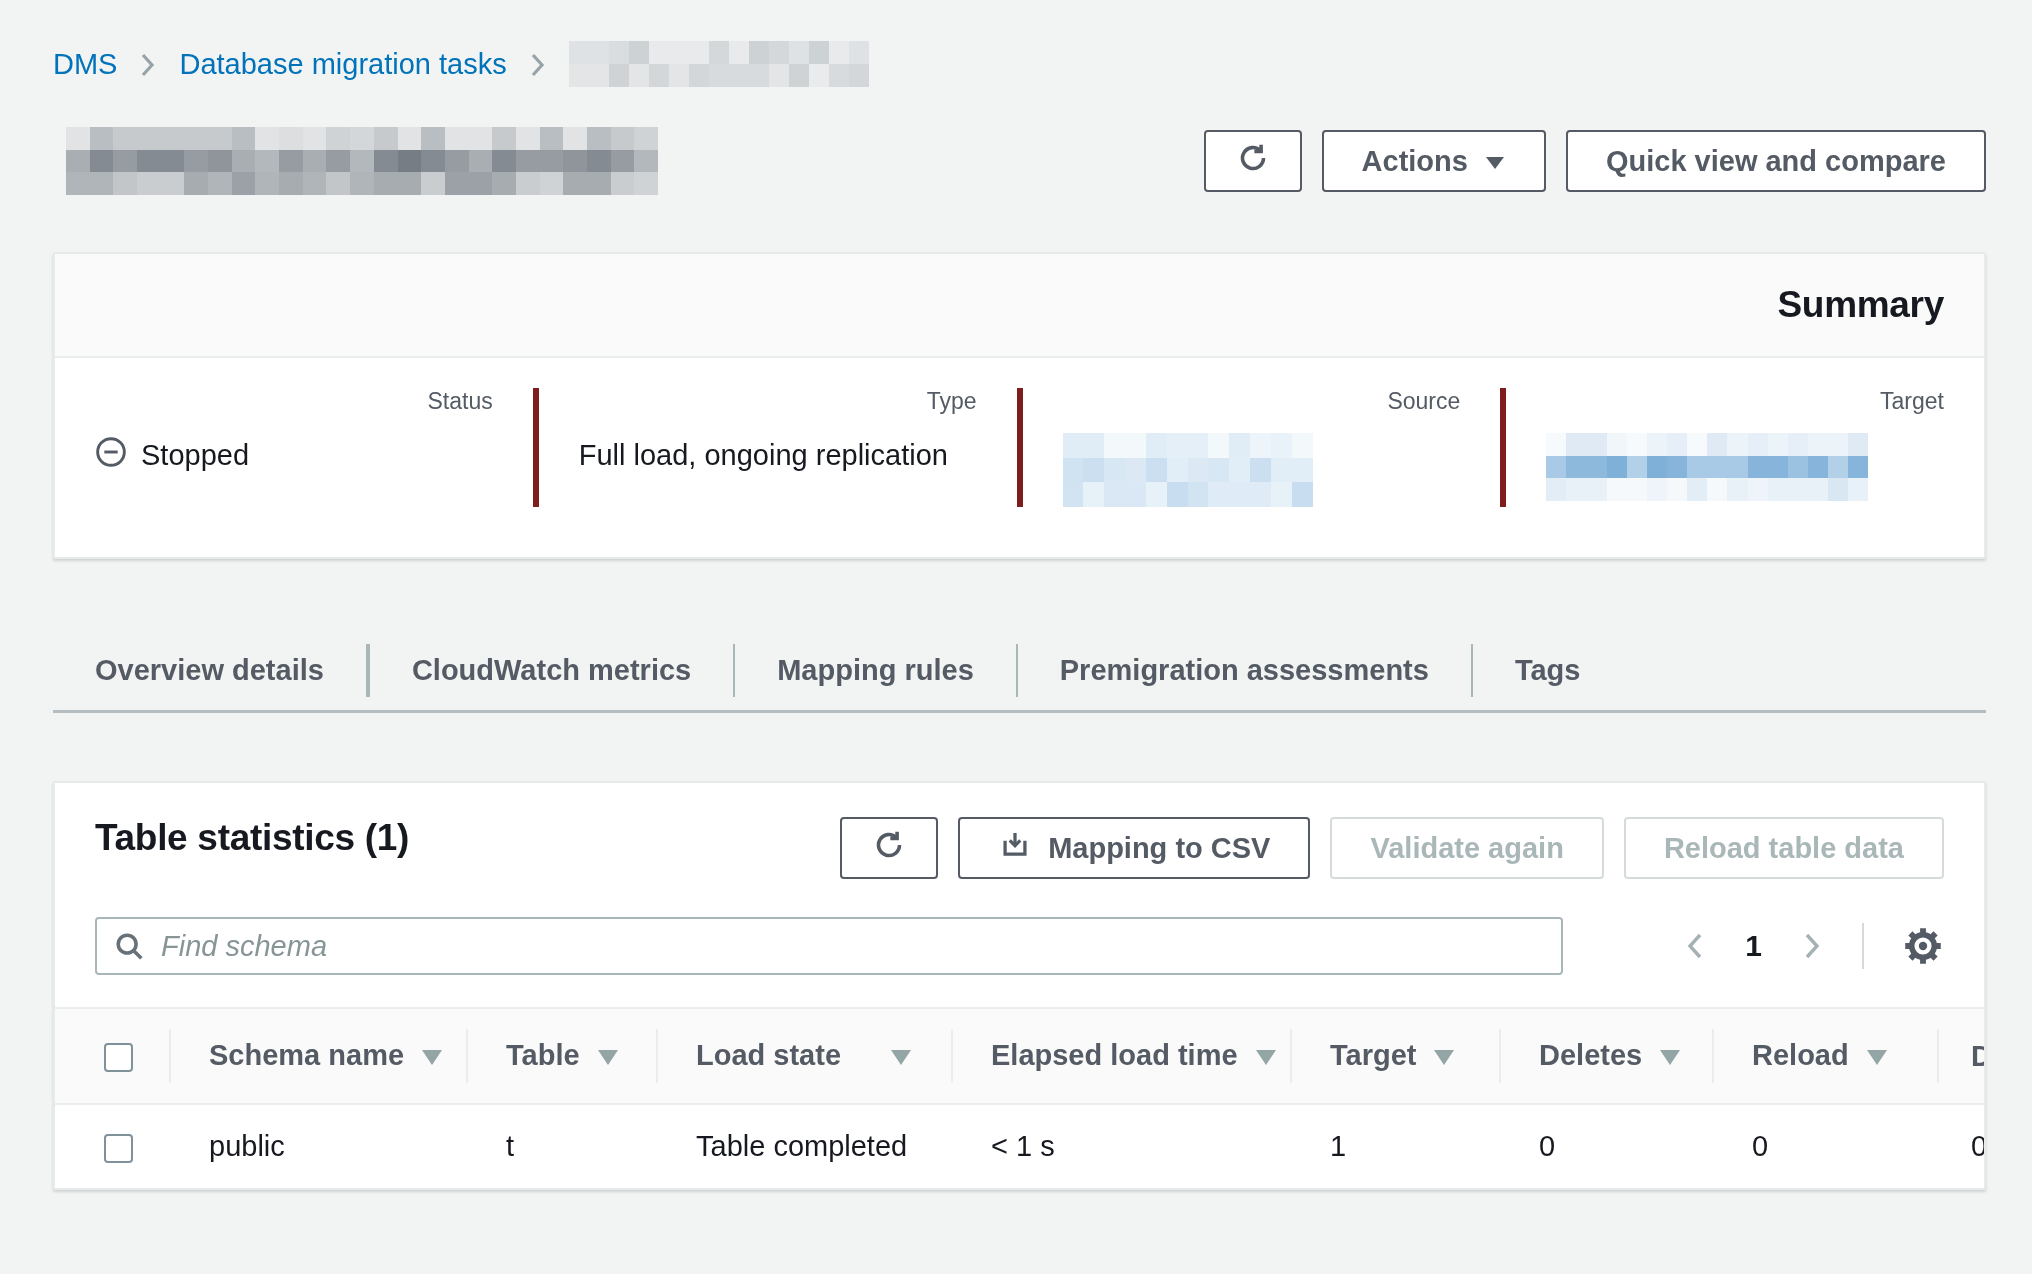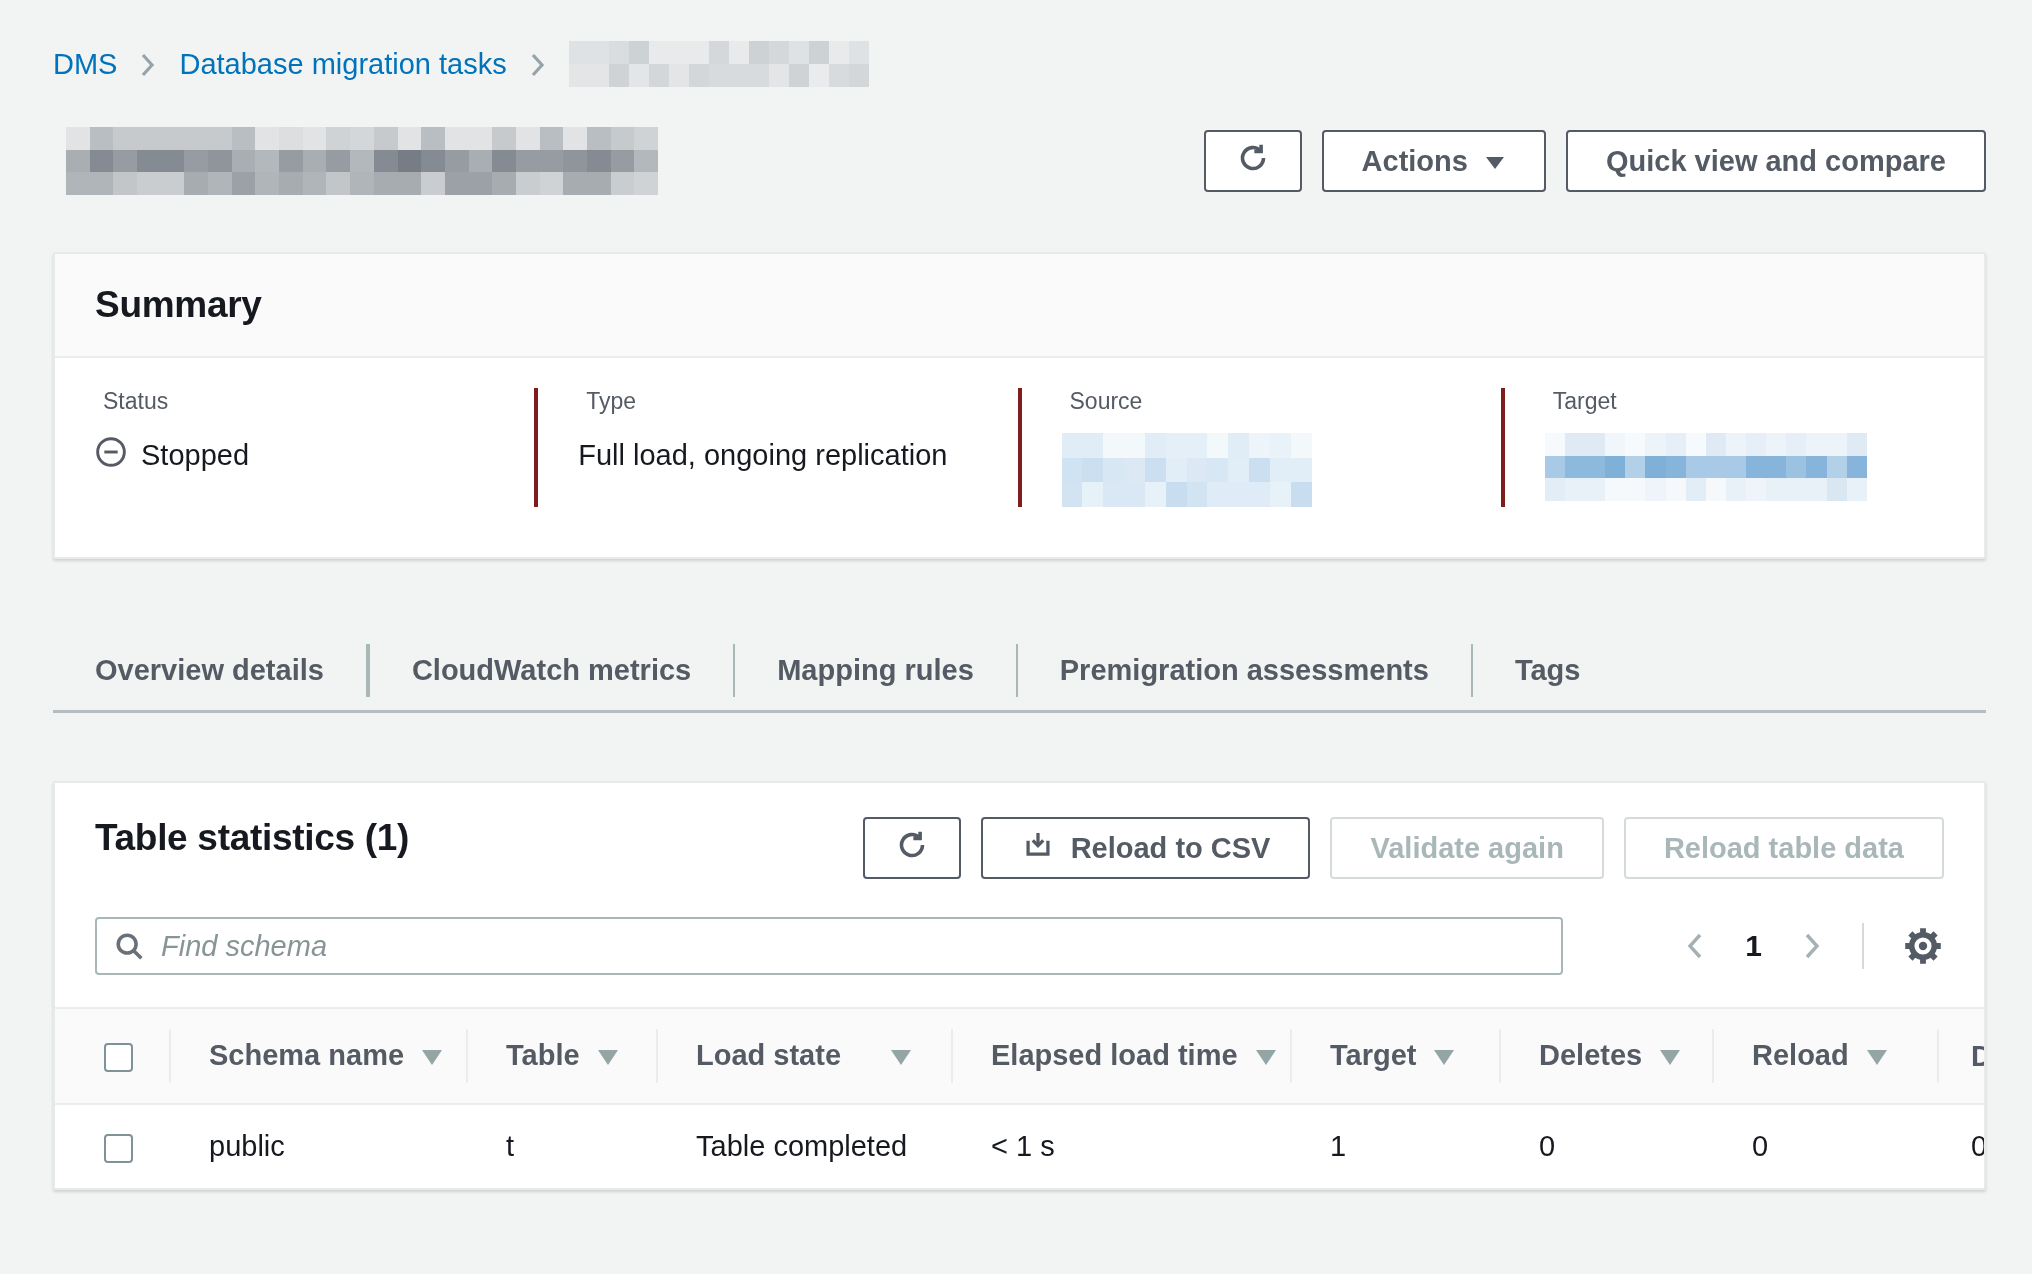--- a/index.html
+++ b/index.html
@@ -34,24 +34,24 @@
   .btn:disabled { border-color:#d5dbdb; color:#aab7b8; cursor:default; }
 
   
   .card {
     background:#fff; border:2px solid #e7eaea; border-radius:2px;
     box-shadow:0 2px 3px rgba(0,28,36,0.15);
   }
   .card-header { background:#fafafa; border-bottom:2px solid #eaeded; padding:30px 40px; }
   h2 { margin:0; font-size:37px; font-weight:bold; color:#16191f; letter-spacing:-0.3px; }
 
-  .summary-card { margin-top:58px; }
+  .summary-card { margin-top:58px;text-align:right; }
   .summary-body { display:flex; padding:30px 0 50px; }
   .sum-col { flex:1; padding:0 40px; }
-  .sum-col + .sum-col { border-left:4px solid #7f1d1d; }
+  .sum-col + .sum-col { border-left:6px solid #7f1d1d; }
   .sum-label { color:#545b64; font-size:23px; margin-bottom:18px;margin-left:8px; }
   .sum-value { font-size:29px; color:#16191f; display:flex; align-items:center; gap:14px; min-height:44px; }
 
   
   .tabs { margin-top:72px; display:flex; align-items:stretch; height:82px; border-bottom:3px solid #b5bdc0; }
   .tab { display:flex; align-items:center; padding:0 42px; font-size:29px; font-weight:bold;
          color:#545b64; cursor:pointer; position:relative; white-space:nowrap; }
   .tab.active { color:#ec7211; }
   .tab.active::after { content:""; position:absolute; left:-2px; right:-2px; bottom:-3px; height:7px; background:#16191f; }
   .tab-divider { width:2px; background:#aab7b8; margin:13px 0; }
@@ -389,21 +389,21 @@
           </span>
         </button>
         <button class="btn">
           <span>
             <svg width="34" height="34" viewBox="0 0 24 24">
                 <path d="M5 9v9.5h14V9" fill="none" stroke="#545b64" stroke-width="2.3"></path>
                 <path d="M12 3.5V12" fill="none" stroke="#545b64" stroke-width="2.3"></path>
                 <path d="M8.3 8.8 12 12.5l3.7-3.7" fill="none" stroke="#545b64" stroke-width="2.3"></path>
               </svg>
           </span>
-          <span>Reload to CSV</span>
+          <span>Mapping to CSV</span>
         </button>
         <button class="btn" disabled="">Validate again</button>
         <button class="btn" disabled="">Reload table data</button>
       </div>
     </div>
 
     <div class="tc-toolbar">
       <div class="search-box">
         <span class="search-icon">
           <svg width="34" height="34" viewBox="0 0 24 24">

